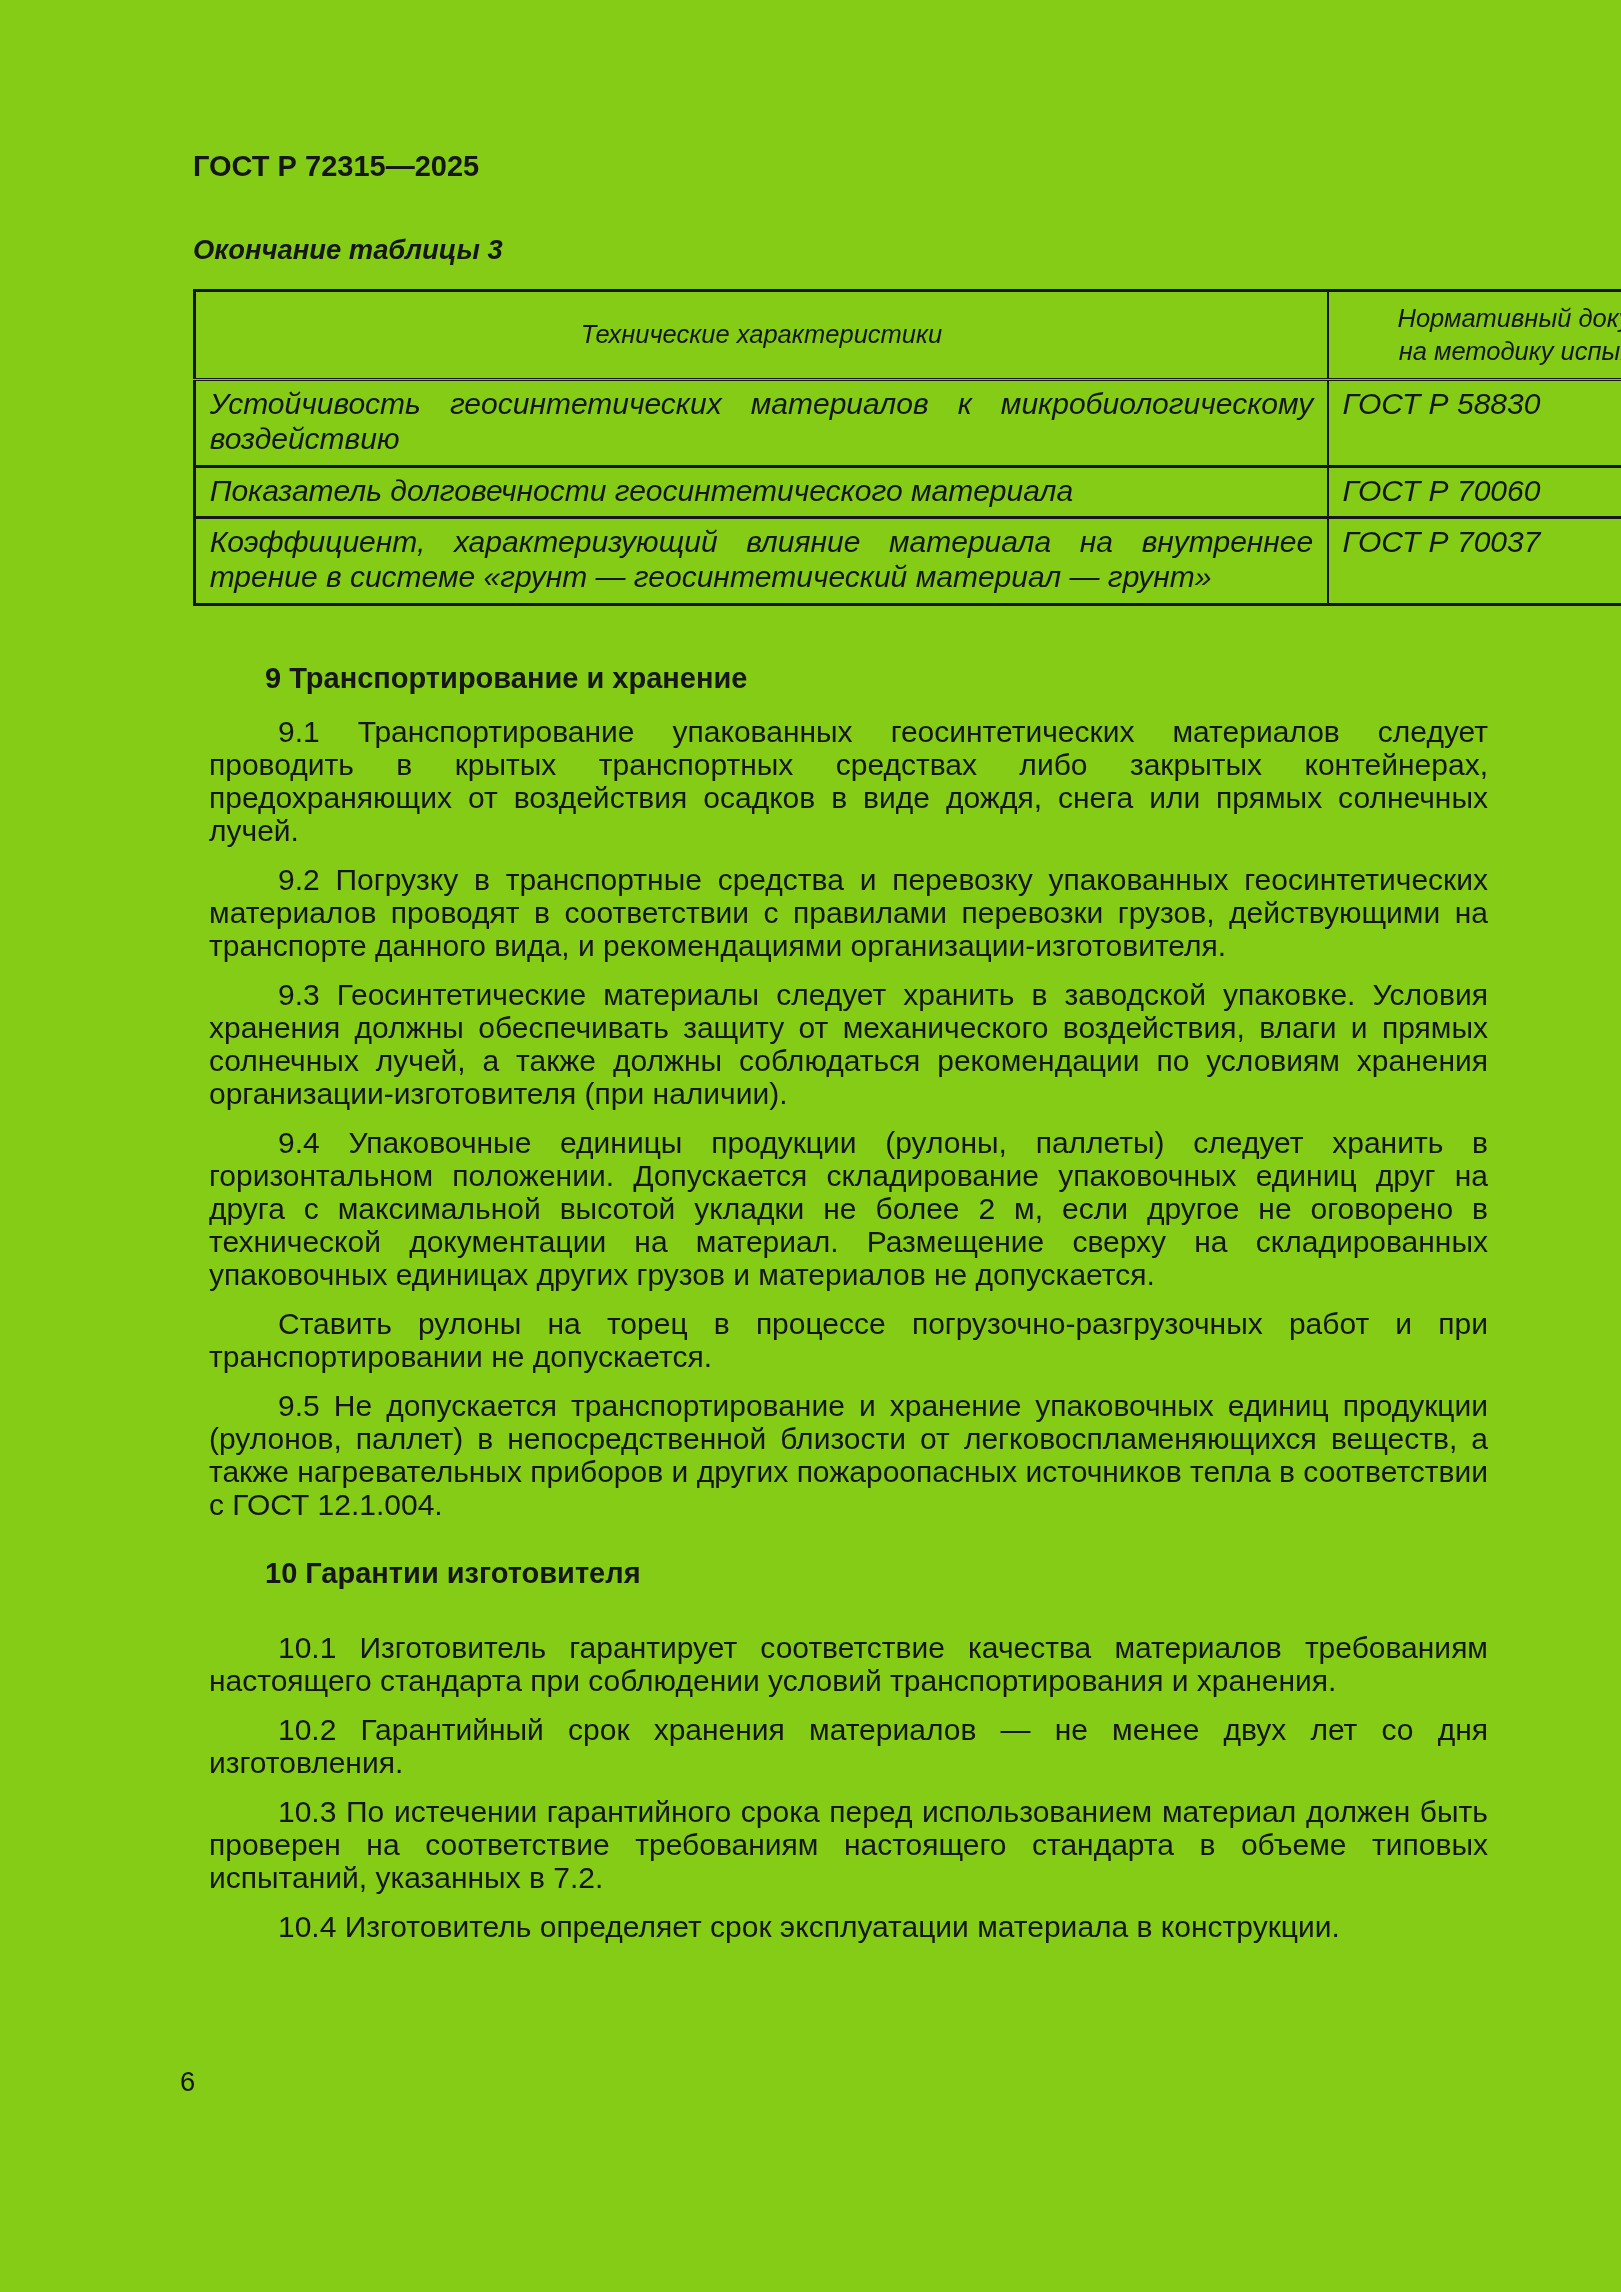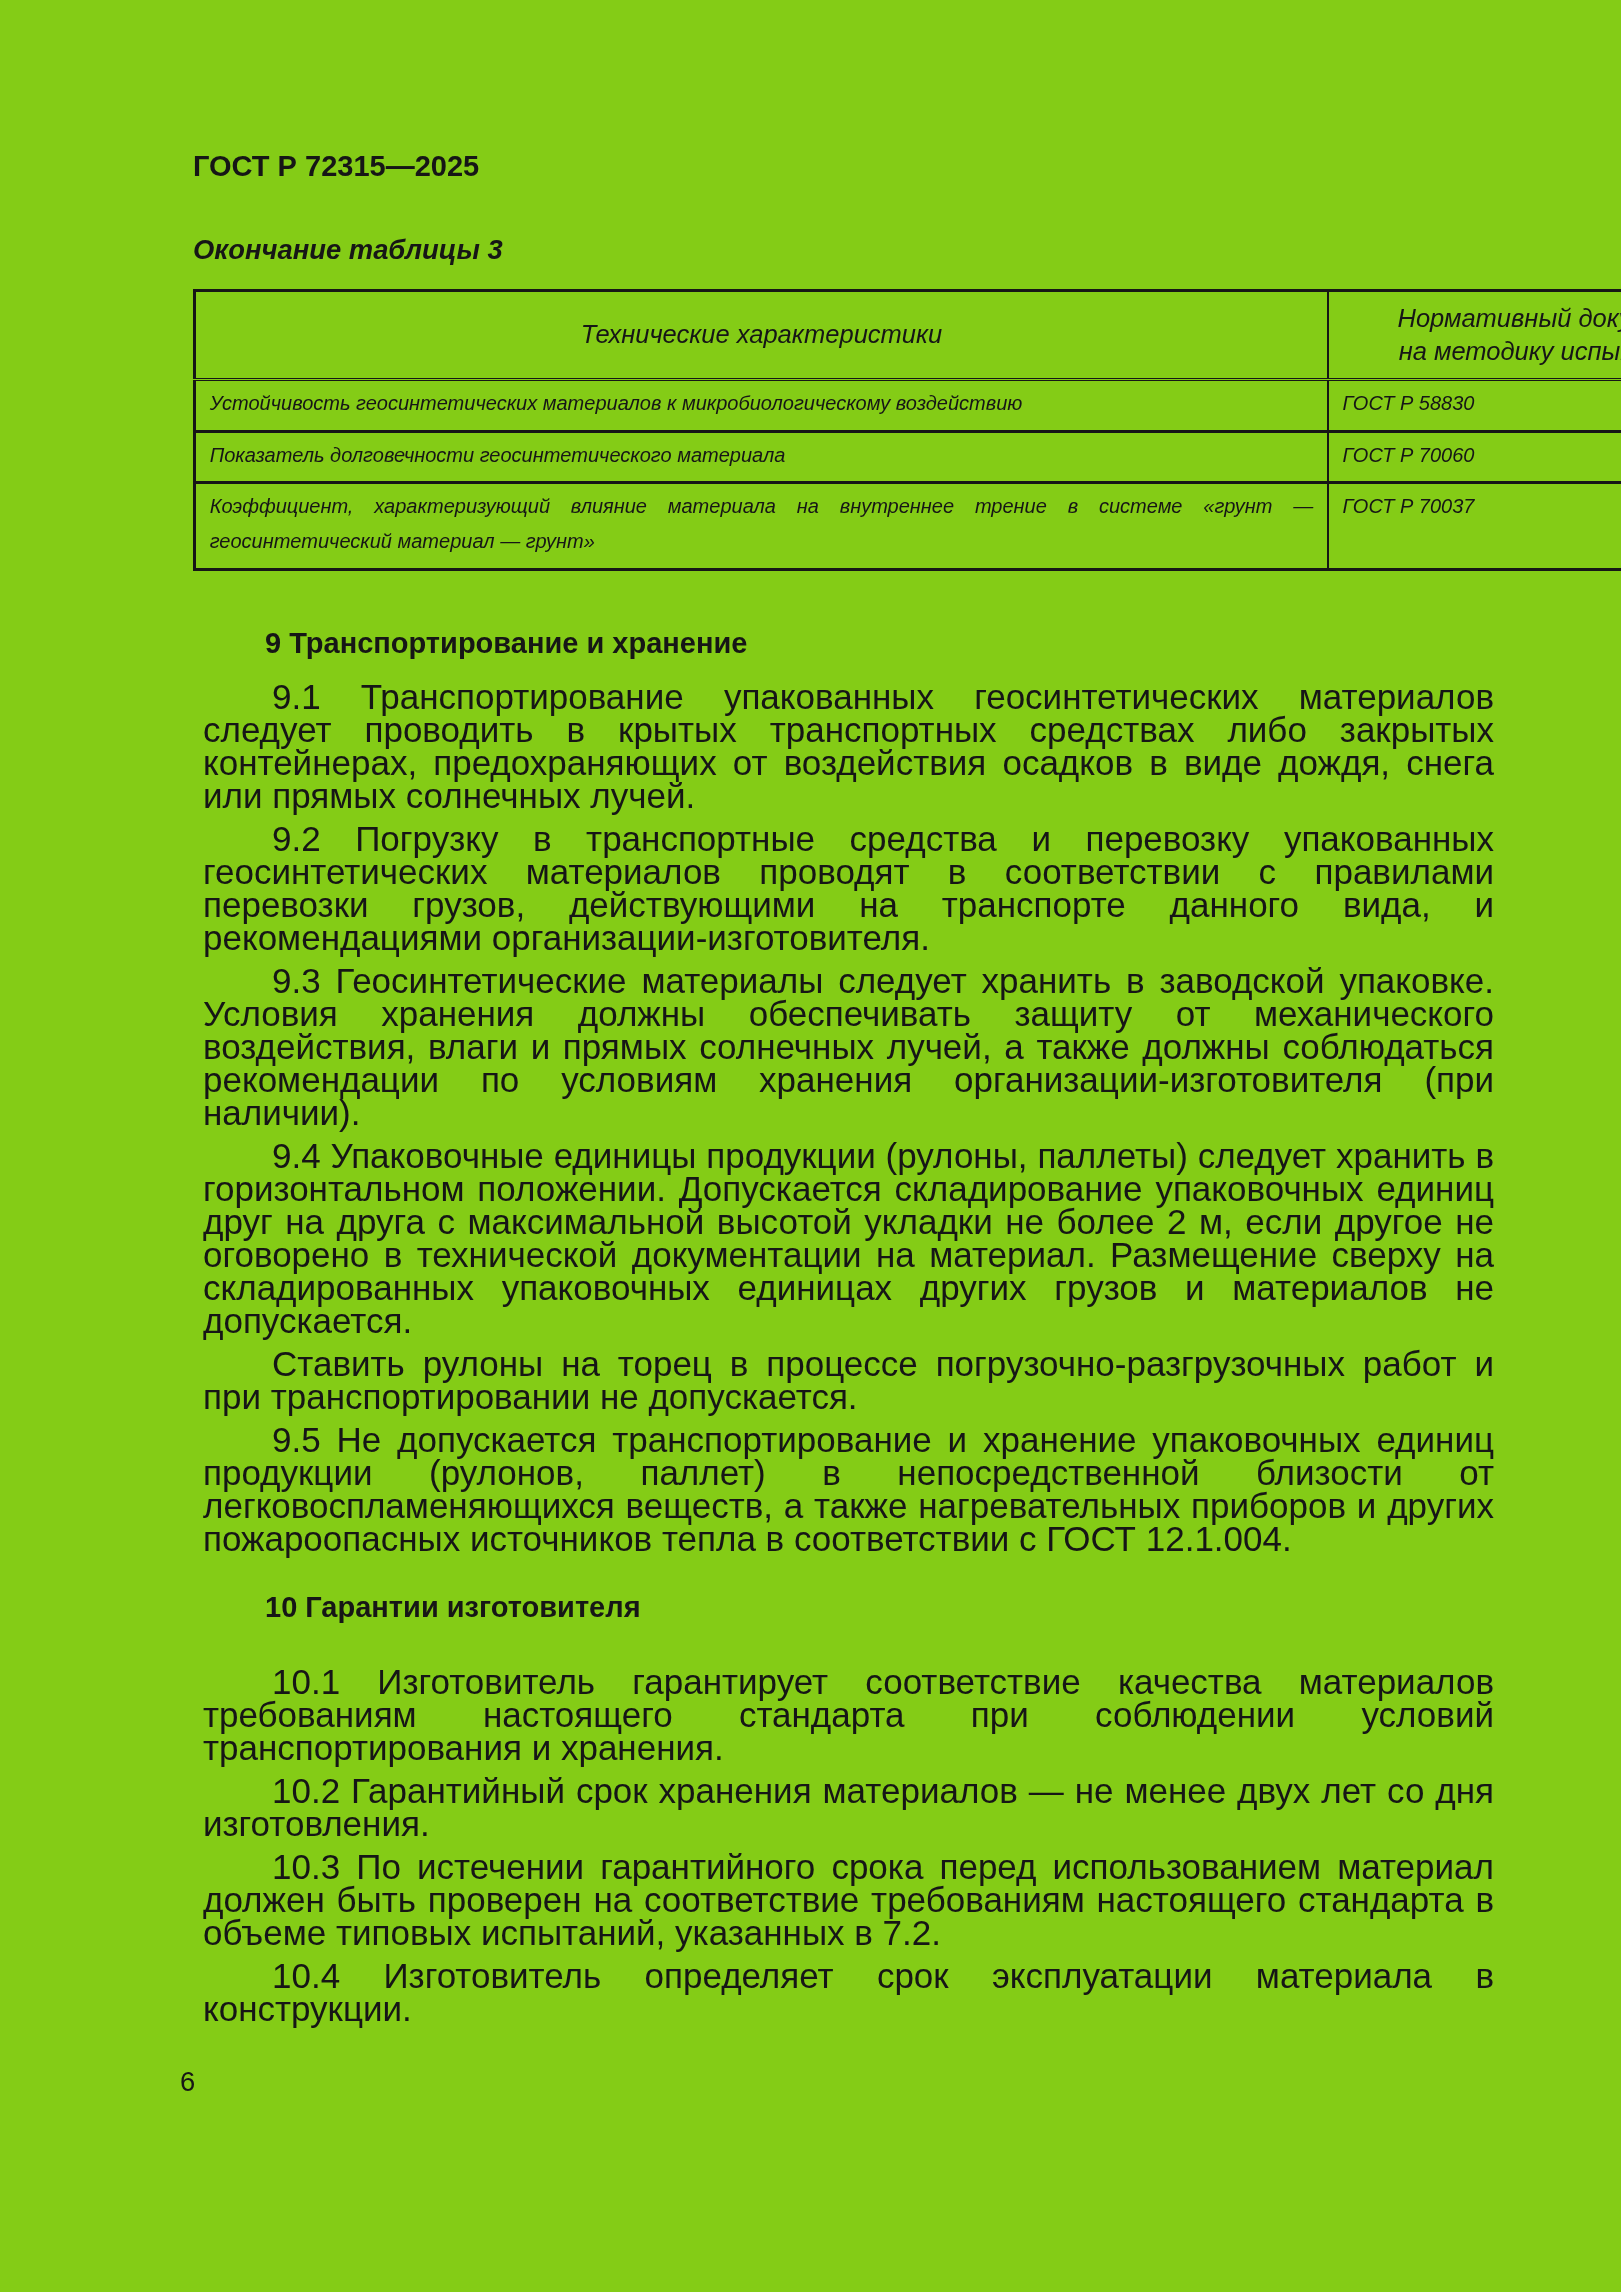--- a/index.html
+++ b/index.html
@@ -45,38 +45,38 @@
     font-size: 25.5px;
     line-height: 33px;
     text-align: center;
     vertical-align: middle;
     padding: 7.8px 11.8px;
     height: 71px;
     border-bottom: 3.9px double #161616;
   }
   table.gost-table th.col2 { white-space: pre-line; }
   table.gost-table td {
-    font-size: 20px;
+    font-size: 30px;
     line-height: 35px;
     vertical-align: top;
     padding: 4.9px 13.7px 8.8px 13.7px;
   }
   table.gost-table td.col1 { text-align: justify; }
   table.gost-table tbody tr + tr td { border-top: 3.9px solid #161616; }
   table.gost-table .col2 { border-left: 2px solid #161616; }
   .section-title {
     font-size: 29px;
     font-weight: bold;
     line-height: 34px;
     margin: 55px 0 19.6px 72px;
   }
   .section-title.s10 { margin: 35px 0 41px 72px; }
   p.body {
-    margin: 10px;
-    font-size: 35px;
+    margin: 16px;
+    font-size: 30px;
     line-height: 33px;
     text-align: justify;
     text-indent: 69px;
   }
   .pageno {
     position: absolute;
     left: 180px;
     top: 2066px;
     font-size: 27.4px;
     line-height: 31px;

